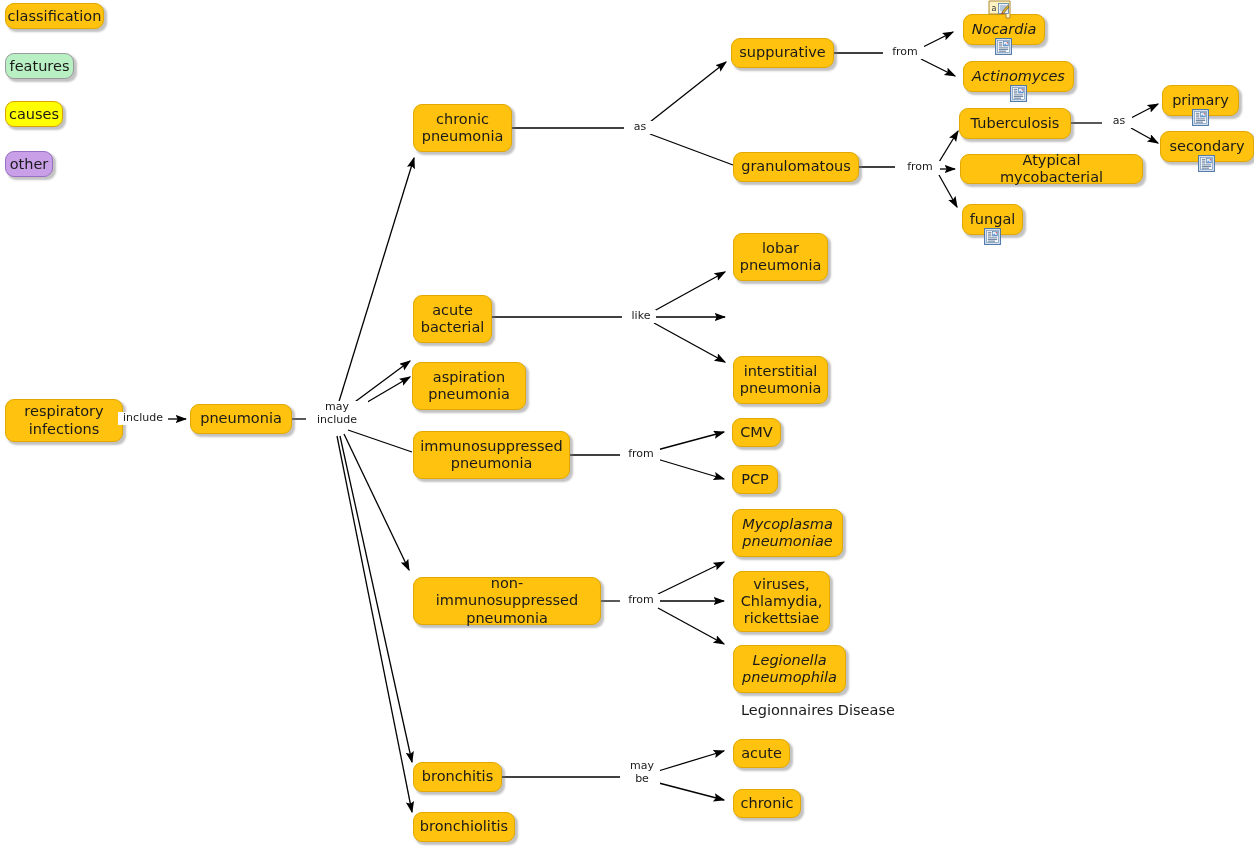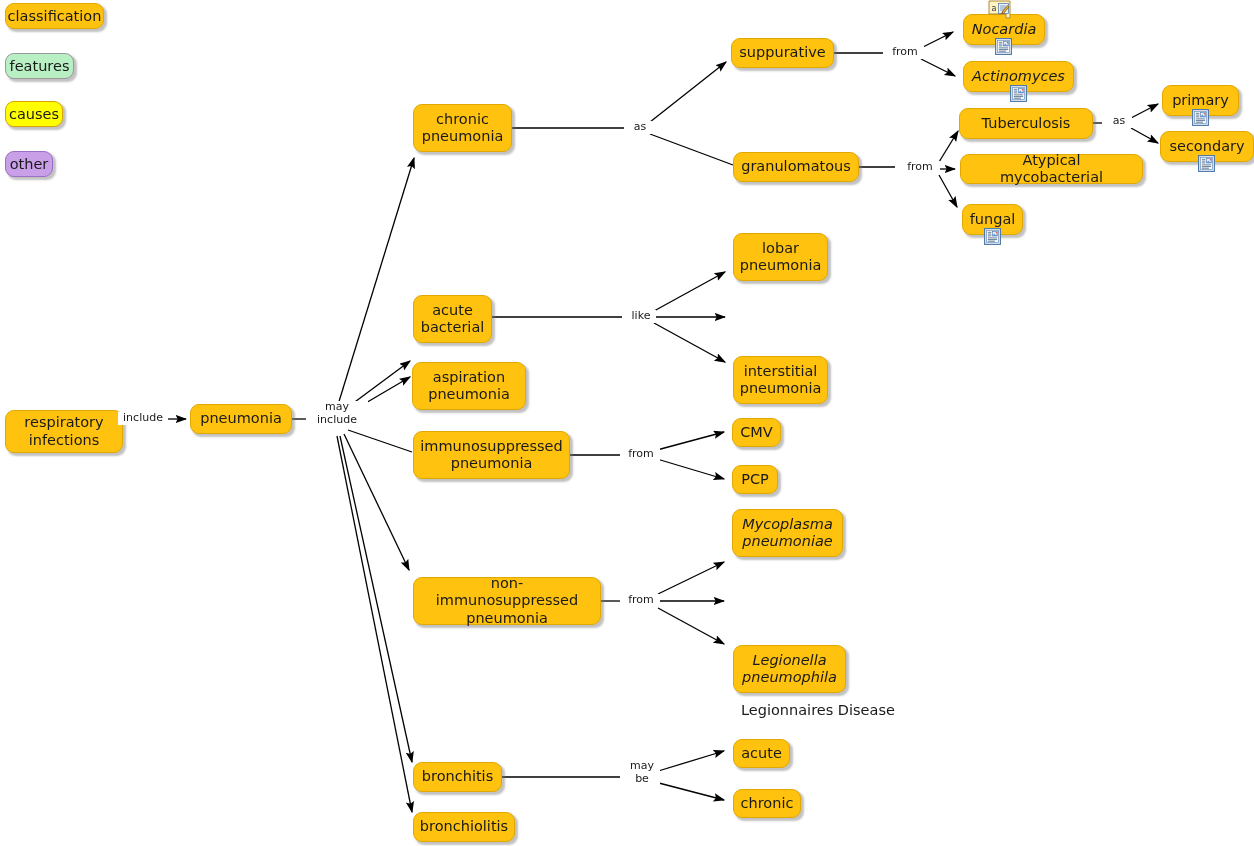--- a/index.html
+++ b/index.html
@@ -169,21 +169,21 @@
   <div class="legend-box" style="left:5px; top:53px; width:69px; height:26px; background:#B8F0C4; border:1px solid #9A9A9A;">
     <span>features</span>
   </div>
   <div class="legend-box" style="left:5px; top:101px; width:58px; height:26px; background:#FFFF00; border:1px solid #D9A400;">
     <span>causes</span>
   </div>
   <div class="legend-box" style="left:5px; top:151px; width:48px; height:26px; background:#C9A0E8; border:1px solid #9A6FC4;">
     <span>other</span>
   </div>
 
-  <div class="node" style="left:5px; top:410px; width:118px; height:43px;border-radius:9px;">
+  <div class="node" style="left:5px; top:399px; width:118px; height:43px;border-radius:9px;">
     <span class="txt" style="white-space: pre-line;">respiratory
 infections</span>
   </div>
 
   <div class="node" style="left:190px; top:404px; width:102px; height:30px;">
     <span class="txt">pneumonia</span>
   </div>
 
   <div class="node" style="left:413px; top:104px; width:99px; height:48px;">
     <span class="txt" style="white-space: pre-line;">chronic
@@ -199,21 +199,21 @@
   </div>
 
   <div class="node italic" style="left:963px; top:14px; width:82px; height:31px;text-align:center;">
     <span class="txt">Nocardia</span>
   </div>
 
   <div class="node italic" style="left:963px; top:61px; width:111px; height:31px;">
     <span class="txt">Actinomyces</span>
   </div>
 
-  <div class="node" style="left:959px; top:108px; width:134px; height:31px;">
+  <div class="node" style="left:959px; top:108px; width:112px; height:31px;">
     <span class="txt">Tuberculosis</span>
   </div>
 
   <div class="node" style="left:960px; top:154px; width:183px; height:30px;">
     <span class="txt">Atypical mycobacterial</span>
   </div>
 
   <div class="node" style="left:962px; top:204px; width:61px; height:31px;">
     <span class="txt">fungal</span>
   </div>
@@ -263,20 +263,25 @@
   <div class="node" style="left:413px; top:577px; width:188px; height:48px;">
     <span class="txt" style="white-space: pre-line;">non-immunosuppressed
 pneumonia</span>
   </div>
 
   <div class="node italic" style="left:732px; top:509px; width:111px; height:48px;">
     <span class="txt" style="white-space: pre-line;">Mycoplasma
 pneumoniae</span>
   </div>
 
+  <div class="node" style="left:733px; top:571px; width:97px; height:61px;">
+    <span class="txt" style="white-space: pre-line;">viruses,
+Chlamydia,
+rickettsiae</span>
+  </div>
 
   <div class="node italic" style="left:733px; top:645px; width:113px; height:48px;">
     <span class="txt" style="white-space: pre-line;">Legionella
 pneumophila</span>
   </div>
 
   <div class="node" style="left:413px; top:762px; width:89px; height:30px;align-items:center;">
     <span class="txt">bronchitis</span>
   </div>
 

